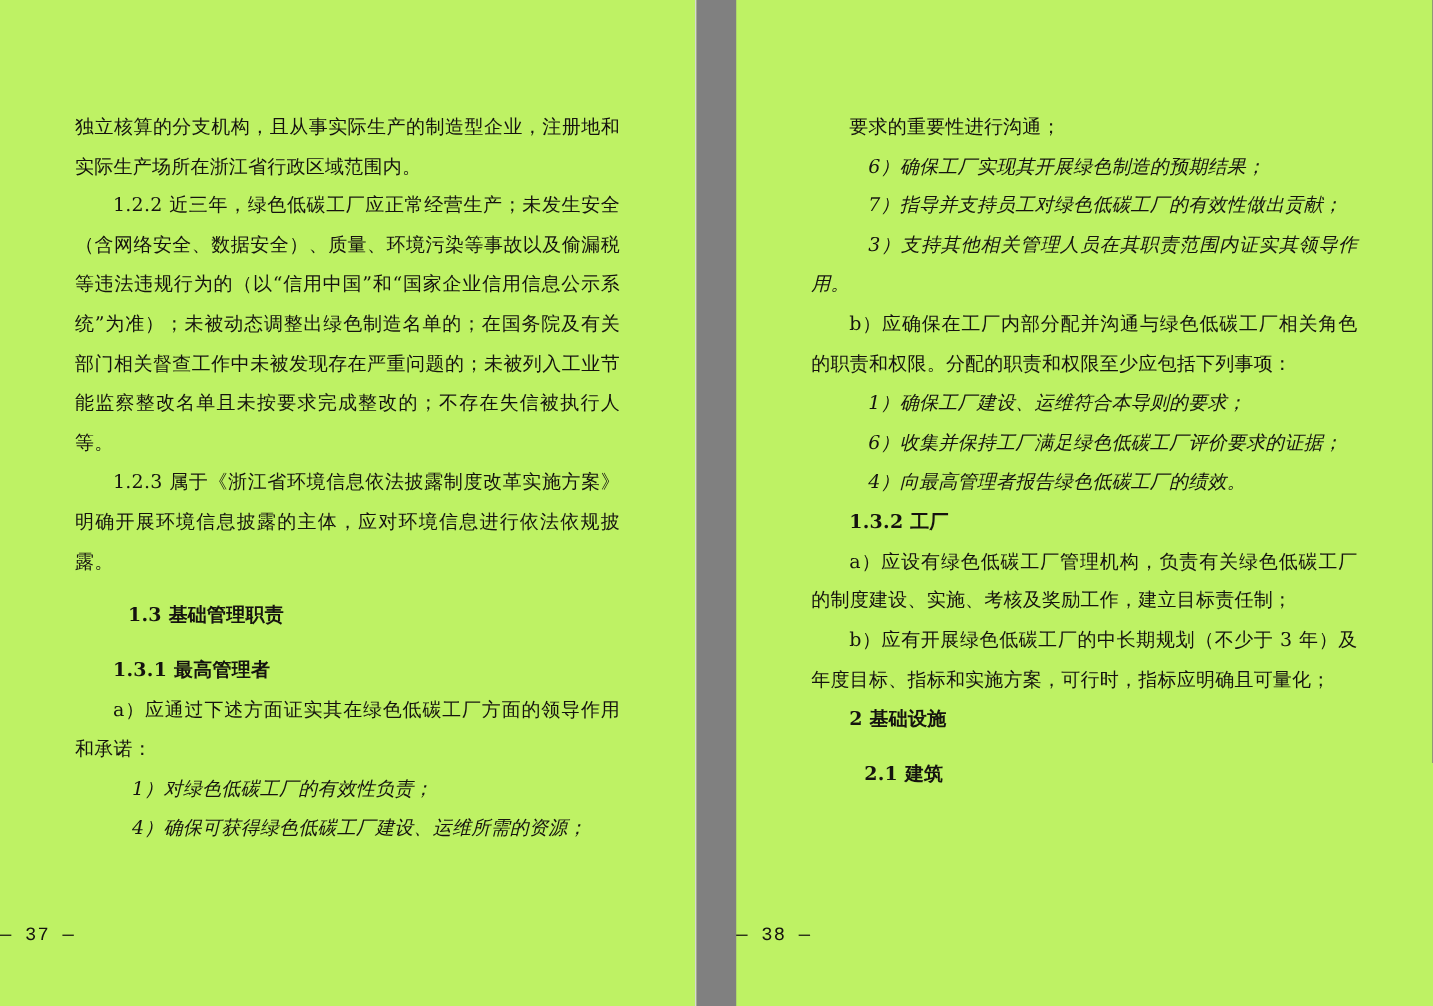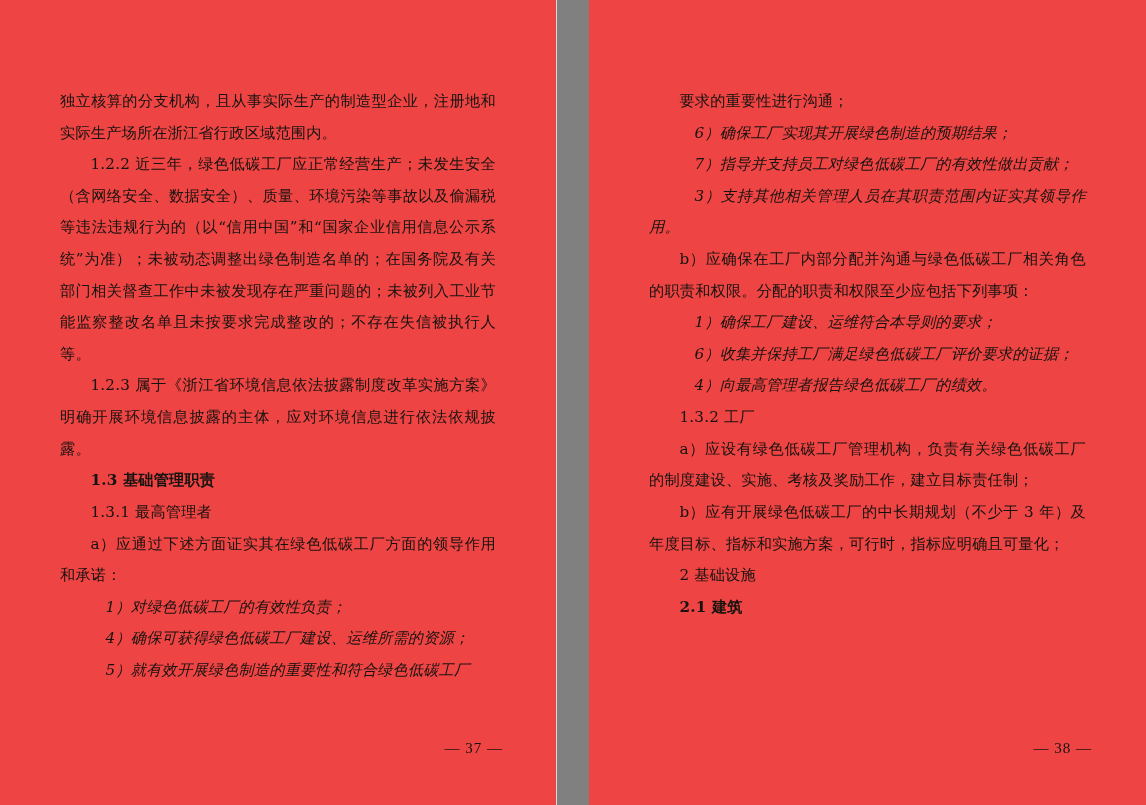--- a/index.html
+++ b/index.html
@@ -15,21 +15,21 @@
     height: 805px;
     display: flex;
     justify-content: space-between;
     align-items: flex-start;
     background: #808080;
     box-sizing: border-box;
   }
   .page {
     width: 557px;
     height: 805px;
-    background: #ef4444;
+    background: #bef264;
     box-sizing: border-box;
     padding: 86px 60px 0 60px;
     position: relative;
     font-family: "DejaVu Serif", "Liberation Serif", serif;
   }
   .page-left { border-right: 1px solid #d8d8d4; }
   .page-right { }
   .content {
     font-size: 15.2px;
     line-height: 2.08;
@@ -38,62 +38,62 @@
     letter-spacing: 0.2px;
   }
   .para {
     margin: 0;
     text-indent: 0;
     white-space: normal;
   }
   .indent1 { text-indent: 2em; }
   .indent2 { text-indent: 3em; font-style: italic; }
   .heading {
-    margin: 0;
+    margin: 12px;
     font-weight: bold;
     text-indent: 2em;
     font-size: 15.2px;
     line-height: 2.08;
     color: #15130f;
   }
   .heading-plain {
     margin: 0;
     text-indent: 2em;
     font-size: 15.2px;
     line-height: 2.08;
     color: #15130f;
+    font-weight: bold;
   }
   .pagenum {
     position: absolute;
     bottom: 48px;
     left: 0;
     width: 503px;
-    text-align: right;
+    text-align: left;
     font-size: 15px;
     color: #15130f;
-    font-family: Liberation Serif, serif;
+    font-family: Liberation Mono, monospace;
     letter-spacing: 1px;
   }
 </style>
 </head>
 <body>
 
 <div class="viewer">
 
   <div class="page page-left">
     <div class="content">
       <p class="para">独立核算的分支机构，且从事实际生产的制造型企业，注册地和实际生产场所在浙江省行政区域范围内。</p>
       <p class="para indent1">1.2.2 近三年，绿色低碳工厂应正常经营生产；未发生安全（含网络安全、数据安全）、质量、环境污染等事故以及偷漏税等违法违规行为的（以“信用中国”和“国家企业信用信息公示系统”为准）；未被动态调整出绿色制造名单的；在国务院及有关部门相关督查工作中未被发现存在严重问题的；未被列入工业节能监察整改名单且未按要求完成整改的；不存在失信被执行人等。</p>
       <p class="para indent1">1.2.3 属于《浙江省环境信息依法披露制度改革实施方案》明确开展环境信息披露的主体，应对环境信息进行依法依规披露。</p>
       <p class="heading">1.3 基础管理职责</p>
       <p class="heading-plain">1.3.1 最高管理者</p>
       <p class="para indent1">a）应通过下述方面证实其在绿色低碳工厂方面的领导作用和承诺：</p>
       <p class="para indent2">1）对绿色低碳工厂的有效性负责；</p>
       <p class="para indent2">4）确保可获得绿色低碳工厂建设、运维所需的资源；</p>
-      <p class="para indent2">5）就有效开展绿色制造的重要性和符合绿色低碳工厂</p>
     </div>
     <div class="pagenum">— 37 —</div>
   </div>
 
   <div class="page page-right">
     <div class="content">
       <p class="para indent1">要求的重要性进行沟通；</p>
       <p class="para indent2">6）确保工厂实现其开展绿色制造的预期结果；</p>
       <p class="para indent2">7）指导并支持员工对绿色低碳工厂的有效性做出贡献；</p>
       <p class="para indent2">3）支持其他相关管理人员在其职责范围内证实其领导作用。</p>

